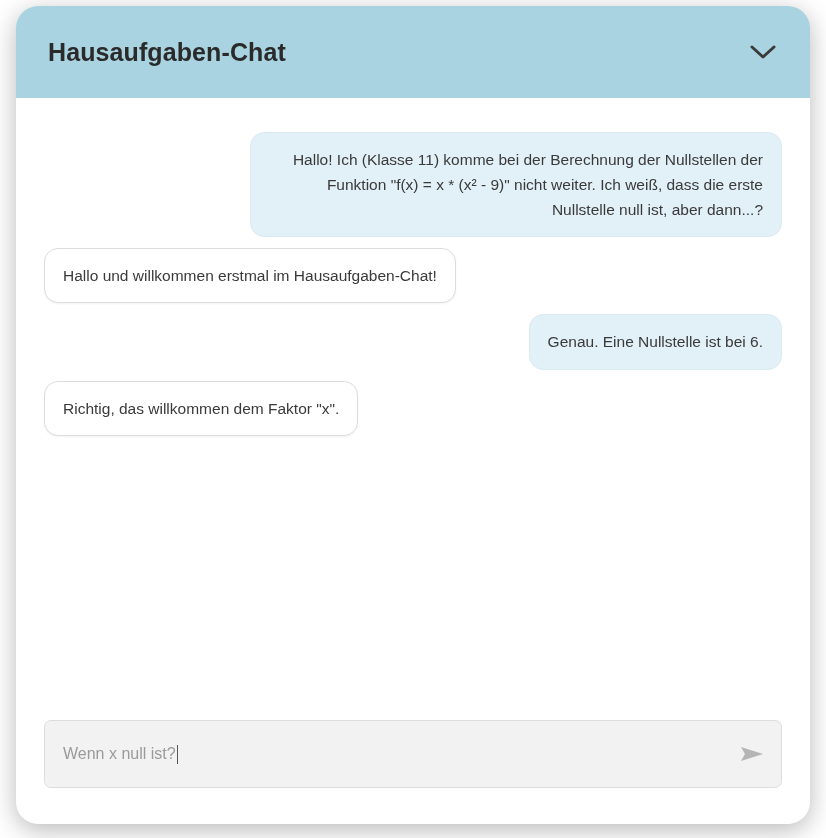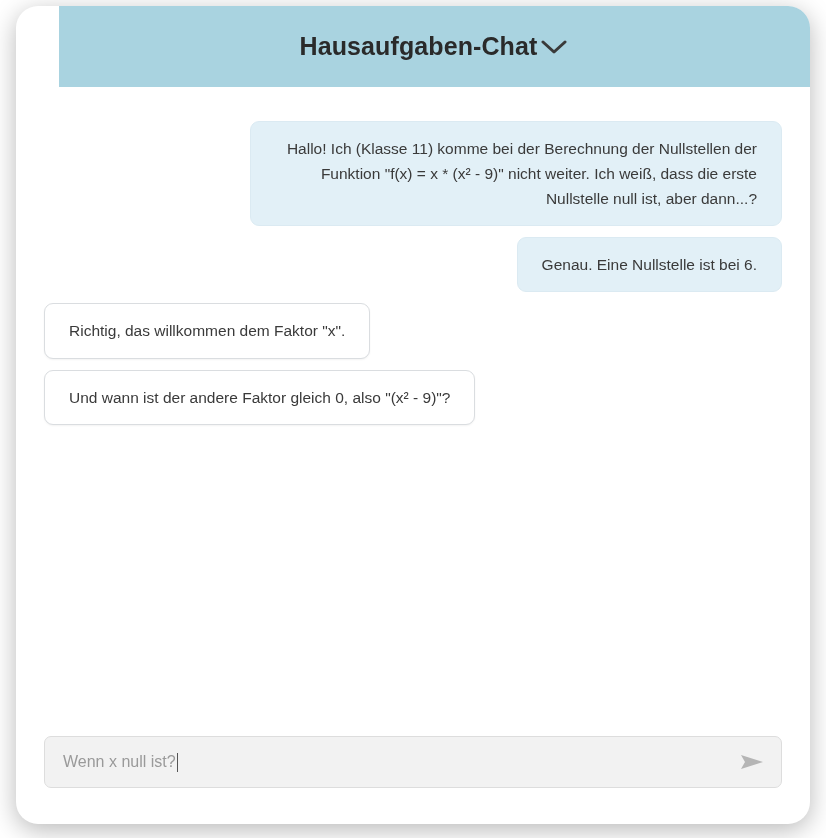--- a/index.html
+++ b/index.html
@@ -22,29 +22,28 @@
     height: 818px;
     background: #ffffff;
     border-radius: 22px;
     box-shadow: 0 6px 26px rgba(0,0,0,0.28);
     overflow: hidden;
     display: flex;
     flex-direction: column;
   }
 
   .chat-header {
-    height: 81px;
+    height: 92px;
     background: #a9d3e0;
     display: flex;
     align-items: center;
-    justify-content: center;
+    justify-content: space-between;
     padding: 0 30px 0 32px;
     box-sizing: border-box;
     flex: 0 0 auto;
-    margin-left: 43px;
   }
   .chat-title {
     font-size: 25px;
     font-weight: bold;
     color: #2a2a2a;
     letter-spacing: 0.1px;
   }
   .chevron-btn {
     width: 34px;
     height: 34px;
@@ -65,22 +64,22 @@
   }
 
   .msg-row {
     display: flex;
     margin-bottom: 11px;
   }
   .msg-row.left { justify-content: flex-start; }
   .msg-row.right { justify-content: flex-end; }
 
   .bubble {
-    border-radius: 9px;
-    padding: 14px 24px;
+    border-radius: 14px;
+    padding: 14px 18px;
     font-size: 15.5px;
     line-height: 1.62;
     color: #3a3a3a;
     box-sizing: border-box;
     max-width: 560px;
   }
   .bubble.bot {
     background: #ffffff;
     border: 1px solid #dadde0;
     box-shadow: 0 1px 2px rgba(0,0,0,0.05);
@@ -94,21 +93,21 @@
   .bubble.user.wide {
     max-width: 532px;
   }
 
   .chat-footer {
     flex: 0 0 auto;
     padding: 18px 28px 36px 28px;
   }
   .input-wrap {
     position: relative;
-    height: 52px;
+    height: 68px;
     background: #f2f2f2;
     border: 1px solid #dddddd;
     border-radius: 7px;
     display: flex;
     align-items: center;
     padding: 0 52px 0 18px;
     box-sizing: border-box;
   }
   .input-text {
     font-size: 16px;
@@ -150,34 +149,34 @@
       </svg>
     </div>
   </div>
 
   <div class="chat-body">
 
     <div class="msg-row right">
       <div class="bubble user wide">Hallo! Ich (Klasse 11) komme bei der Berechnung der Nullstellen der Funktion "f(x) = x * (x² - 9)" nicht weiter. Ich weiß, dass die erste Nullstelle null ist, aber dann...?</div>
     </div>
 
+    <div class="msg-row left">
+      <div class="bubble bot">Hallo und willkommen erstmal im Hausaufgaben-Chat!</div>
+    </div>
 
 
 
     <div class="msg-row right">
       <div class="bubble user">Genau. Eine Nullstelle ist bei 6.</div>
     </div>
 
     <div class="msg-row left">
       <div class="bubble bot">Richtig, das willkommen dem Faktor "x".</div>
     </div>
 
-    <div class="msg-row left">
-      <div class="bubble bot">Und wann ist der andere Faktor gleich 0, also "(x² - 9)"?</div>
-    </div>
 
   </div>
 
   <div class="chat-footer">
     <div class="input-wrap">
       <span class="input-text">Wenn x null ist?</span>
         <span class="caret"></span>
       <div class="send-btn">
         <svg width="26" height="20" viewBox="0 0 26 20" aria-hidden="true">
           <path d="M2 3 L24 10 L2 17 L6 10 Z" fill="#b5b5b5"></path>

